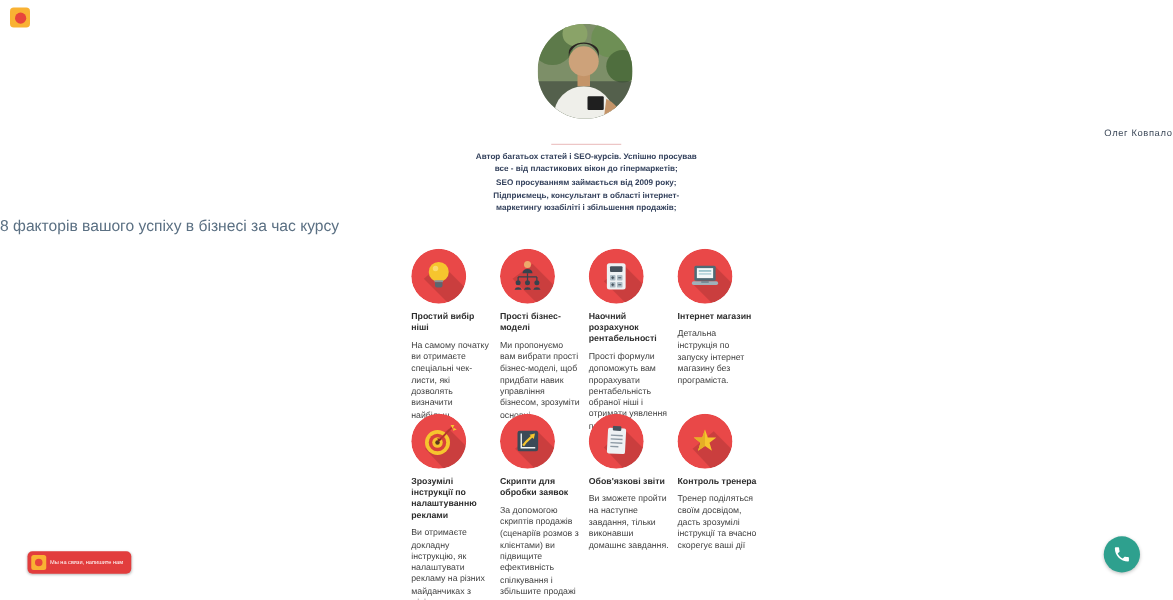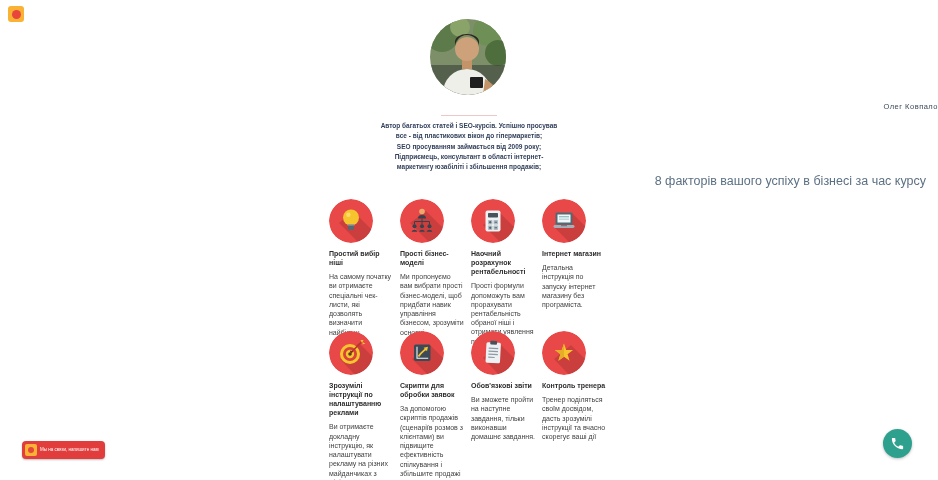--- a/index.html
+++ b/index.html
@@ -16,21 +16,21 @@
   .photo svg{display:block;}
 
   .name{position:absolute;left:0;top:102px;width:938px;text-align:right;
     font-size:7.5px;letter-spacing:.5px;color:#3c4858;}
   .divider{position:absolute;left:441px;top:115px;width:56px;height:1px;background:#edc6c6;}
 
   .bio{position:absolute;left:380px;top:121px;width:178px;text-align:center;
     font-size:6.5px;font-weight:700;color:#33415c;line-height:1.5;}
   .bio p{margin:0 0 1px 0;}
 
-  .heading{position:absolute;left:0;top:166px;width:926px;text-align:right;
+  .heading{position:absolute;left:0;top:166px;width:926px;text-align:left;
     font-size:12.5px;font-weight:400;color:#5b7083;}
 
   .grid{position:absolute;left:329px;top:199px;width:286px;display:grid;
     grid-template-columns:repeat(4,64px);column-gap:7px;grid-auto-rows:132px;}
   .cell{overflow:visible;}
   .icon-wrap{width:44px;height:44px;}
   .cell-title{margin-top:6px;font-size:7px;font-weight:700;color:#2d2d2d;line-height:1.3;}
   .cell-text{margin-top:5px;font-size:7px;color:#3f3f3f;line-height:1.32;}
 
   .chat-badge{position:absolute;left:22px;top:441px;height:18px;background:#e23d3d;

